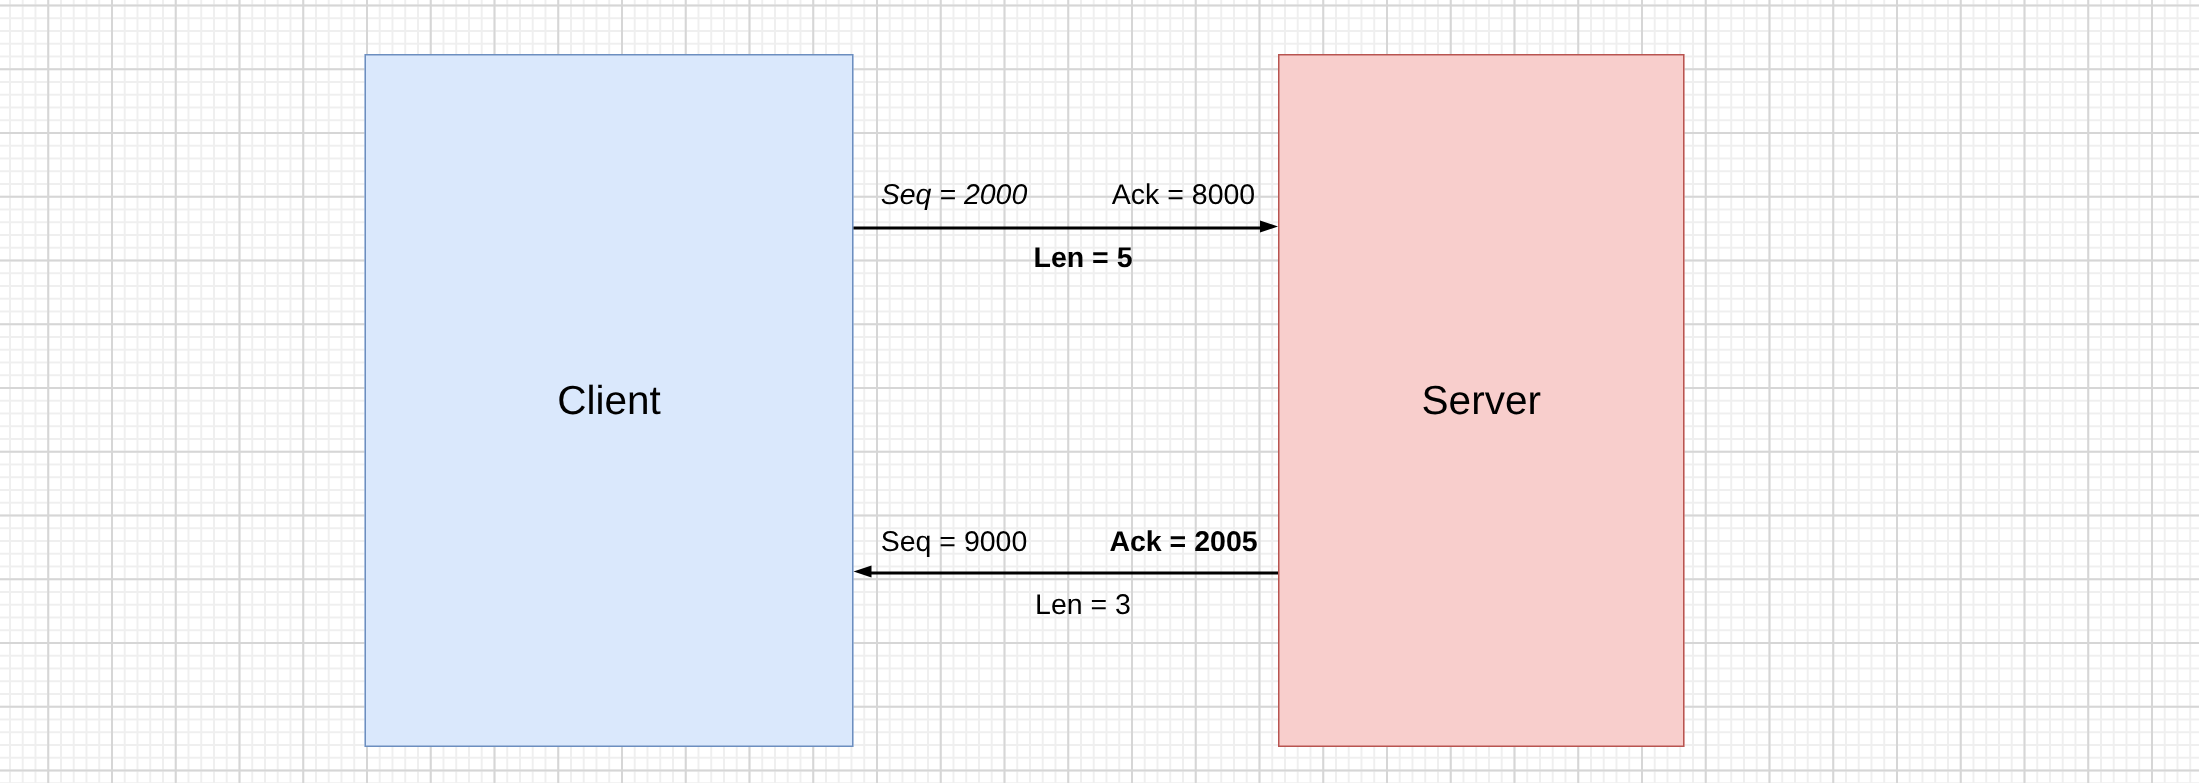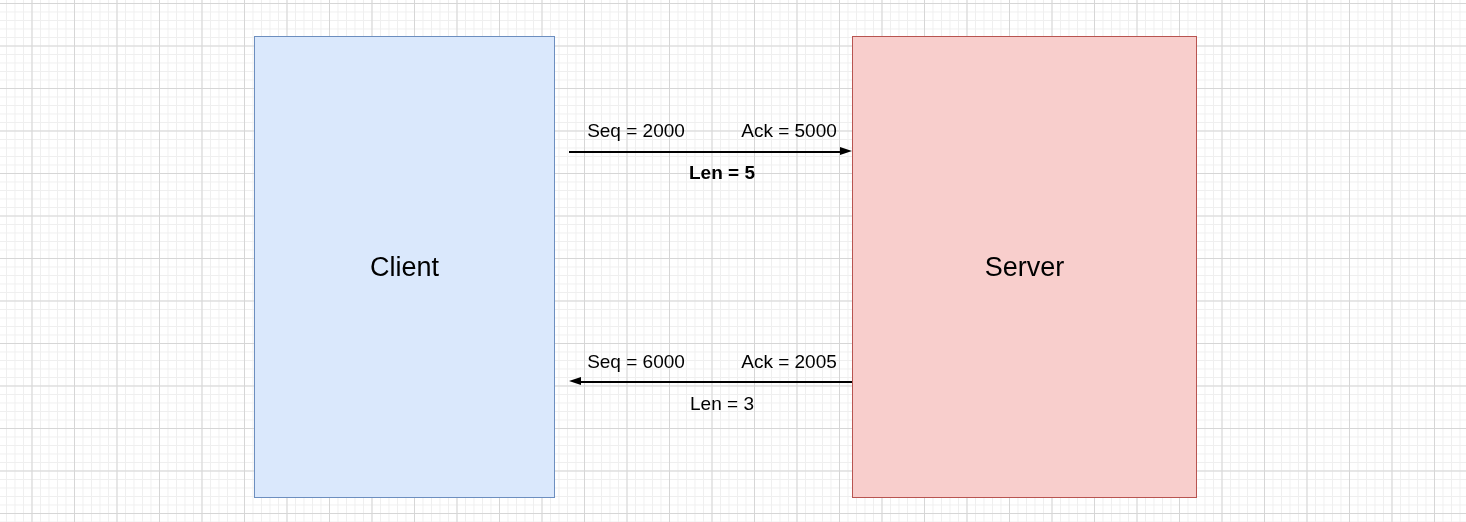--- a/index.html
+++ b/index.html
@@ -28,28 +28,27 @@
   .node {
     position: absolute;
     display: flex;
     align-items: center;
     justify-content: center;
     font-size: 27px;
     line-height: 1.2;
   }
   .node-client {
     left: 243px; top: 36px;
-    width: 301px; height: 462px;
+    width: 326px; height: 462px;
     background: #dae8fc;
     border: 1.3px solid #6c8ebf;
-    margin-left: 11px;
   }
   .node-server {
     left: 852px; top: 36px;
-    width: 345px; height: 462px;
+    width: 271px; height: 462px;
     background: #f8cecc;
     border: 1.3px solid #b85450;
   }
 
   .arrow-line {
     position: absolute;
     height: 1.5px;
     background: #000000;
   }
   .line-right { left: 569px; top: 151px; width: 273px; }
@@ -70,49 +69,49 @@
     border-right: 12px solid #000000;
   }
 
   .edge-label {
     position: absolute;
     transform: translateX(-50%);
     font-size: 19px;
     line-height: 22px;
     white-space: nowrap;
   }
-  .m0-seq { left: 636px; top: 120px; }
+  .m0-seq { left: 636px; top: 120px; font-style: italic; }
   .m0-ack { left: 789px; top: 120px; }
   .m0-len { left: 722px; top: 162px; font-weight: bold; }
   .m1-seq { left: 636px; top: 351px; }
-  .m1-ack { left: 789px; top: 351px; }
+  .m1-ack { left: 789px; top: 351px; font-weight: bold; }
   .m1-len { left: 722px; top: 393px; }
 </style>
 </head>
 <body>
 
 <div class="canvas">
 
   <div class="node node-client">
     <span>Client</span>
   </div>
 
   <div class="node node-server">
     <span>Server</span>
   </div>
 
   <div>
     <div class="arrow-line line-right"></div>
     <div class="arrow-head head-right"></div>
     <div class="edge-label m0-seq">Seq = 2000</div>
-    <div class="edge-label m0-ack">Ack = 5000</div>
+    <div class="edge-label m0-ack">Ack = 8000</div>
     <div class="edge-label m0-len">Len = 5</div>
   </div>
 
   <div>
     <div class="arrow-line line-left"></div>
     <div class="arrow-head head-left"></div>
-    <div class="edge-label m1-seq">Seq = 6000</div>
+    <div class="edge-label m1-seq">Seq = 9000</div>
     <div class="edge-label m1-ack">Ack = 2005</div>
     <div class="edge-label m1-len">Len = 3</div>
   </div>
 
 </div>
 
 </body></html>

